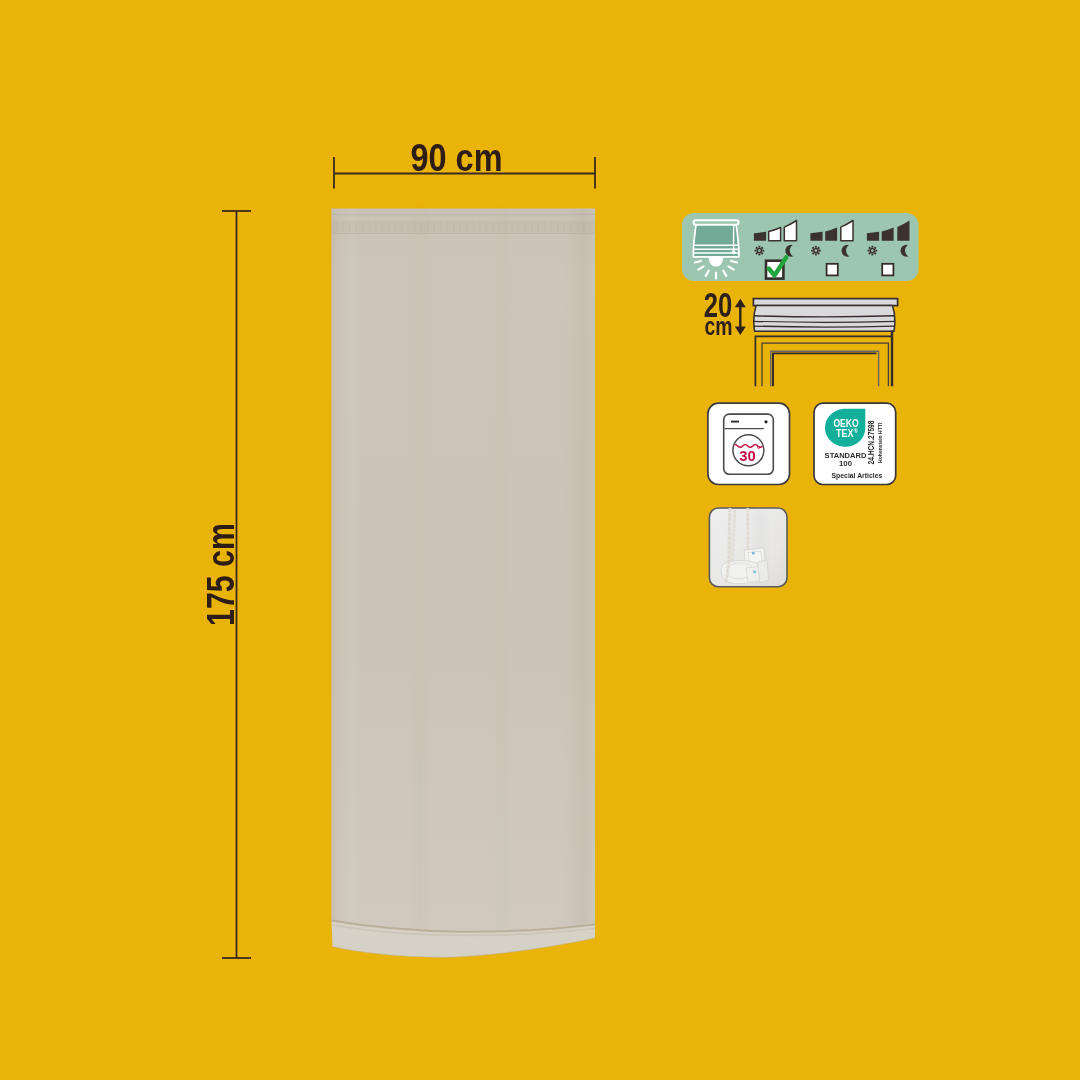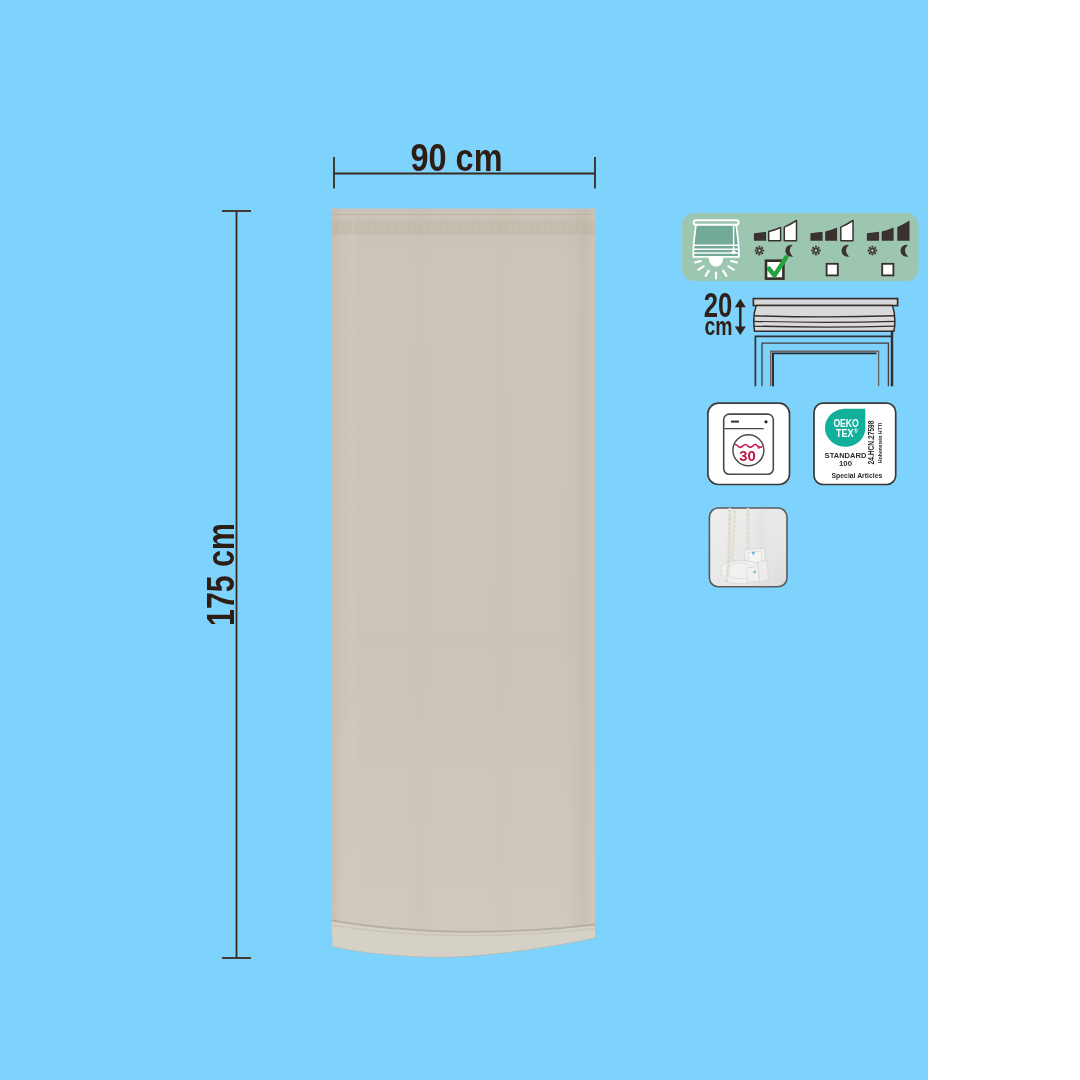--- a/index.html
+++ b/index.html
@@ -1,16 +1,16 @@
 <!DOCTYPE html>
 <html><head>
 <meta charset="utf-8">
 <style>
   html,body{margin:0;padding:0;background:#ffffff;}
-  #stage{position:relative;width:928px;height:1080px;background:#7dd3fc;overflow:hidden;
+  #stage{position:relative;width:1080px;height:1080px;background:#eab308;overflow:hidden;
          font-family:"Liberation Sans", sans-serif;}
   svg{position:absolute;left:0;top:0;}
 </style>
 </head>
 <body>
 <div id="stage">
 <svg width="1080" height="1080" viewBox="0 0 1080 1080">
   <defs>
     <linearGradient id="curtainV" x1="0" y1="0" x2="0" y2="1">
       <stop offset="0" stop-color="#c9c2b6"></stop>

